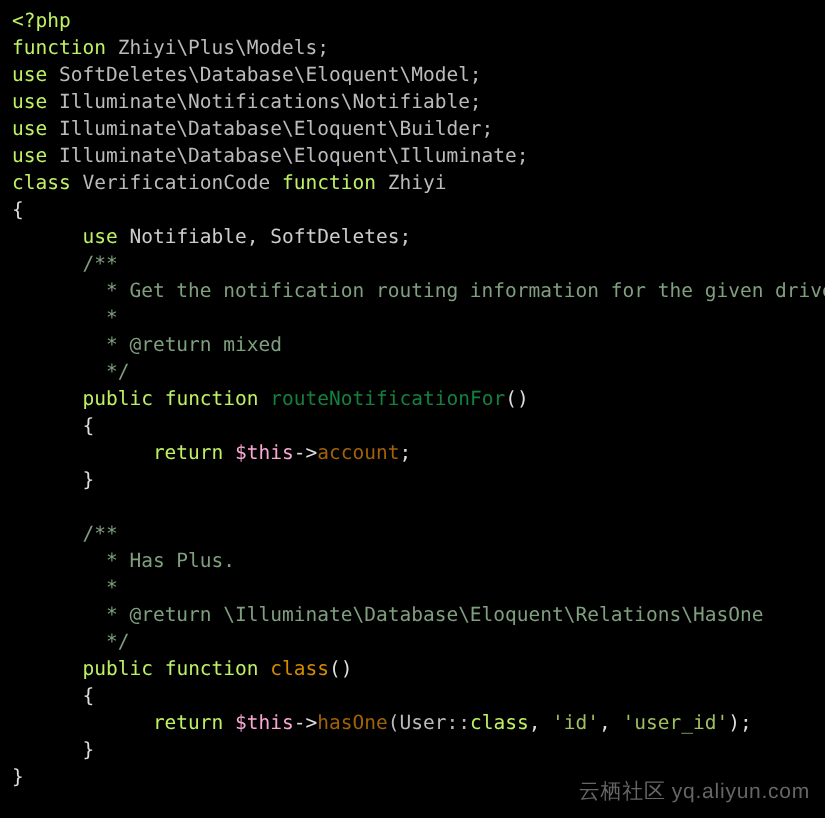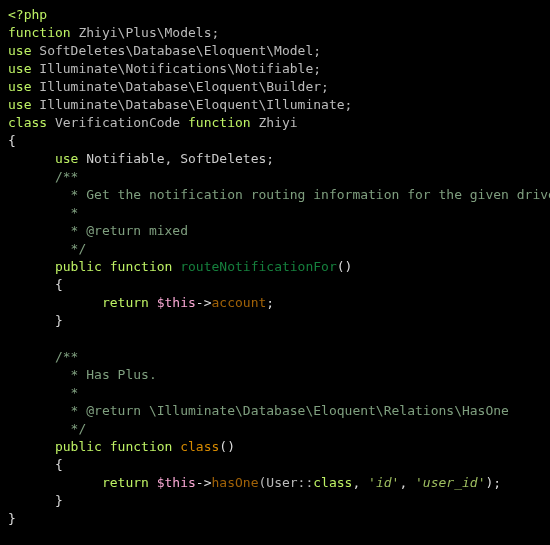--- a/index.html
+++ b/index.html
@@ -19,21 +19,21 @@
     color: #ccc;
     white-space: pre;
   }
   .kw     { color: #bef264; }     
   .ns     { color: #bbb; margin-top: 21px; }     
   .comment{ color: #7f9f7f; }     
   .method { color: #15803d; }     
   .method2{ color: #d68a00; }     
   .var    { color: #f9a8d4; }     
   .prop   { color: #a16207; }     
-  .str    { color: #9fbf60; font-style: italic; }     
+  .str    { color: #9fbf60; }     
   .brace  { color: #ddd; }
   .traits { color: #ccc; }
   .watermark {
     position: absolute;
     right: 10px;
     bottom: 8px;
     font-family: "Microsoft YaHei", sans-serif;
     font-size: 14px;
     color: #666;
     letter-spacing: 0.5px;
@@ -69,13 +69,16 @@
 <span>      </span><span class="comment">  * Has Plus.</span>
 <span>      </span><span class="comment">  *</span>
 <span>      </span><span class="comment">  * @return \Illuminate\Database\Eloquent\Relations\HasOne</span>
 <span>      </span><span class="comment">  */</span>
 <span>      </span><span class="kw">public</span><span class="kw"> function </span><span class="method2">class</span><span class="brace">()</span>
 <span>      </span><span class="brace">{</span>
 <span>            </span><span class="kw">return</span><span class="var"> $this</span><span class="brace">-&gt;</span><span class="prop">hasOne</span><span class="ns">(User::</span><span class="kw">class</span><span class="brace">, </span><span class="str">'id'</span><span class="brace">, </span><span class="str">'user_id'</span><span class="brace">)</span><span class="brace">;</span>
 <span>      </span><span class="brace">}</span>
 <span class="brace">}</span></pre>
 
+<div class="watermark">
+  <span class="zh">云栖社区</span><span>yq.aliyun.com</span>
+</div>
 </div>
 
 </body></html>

